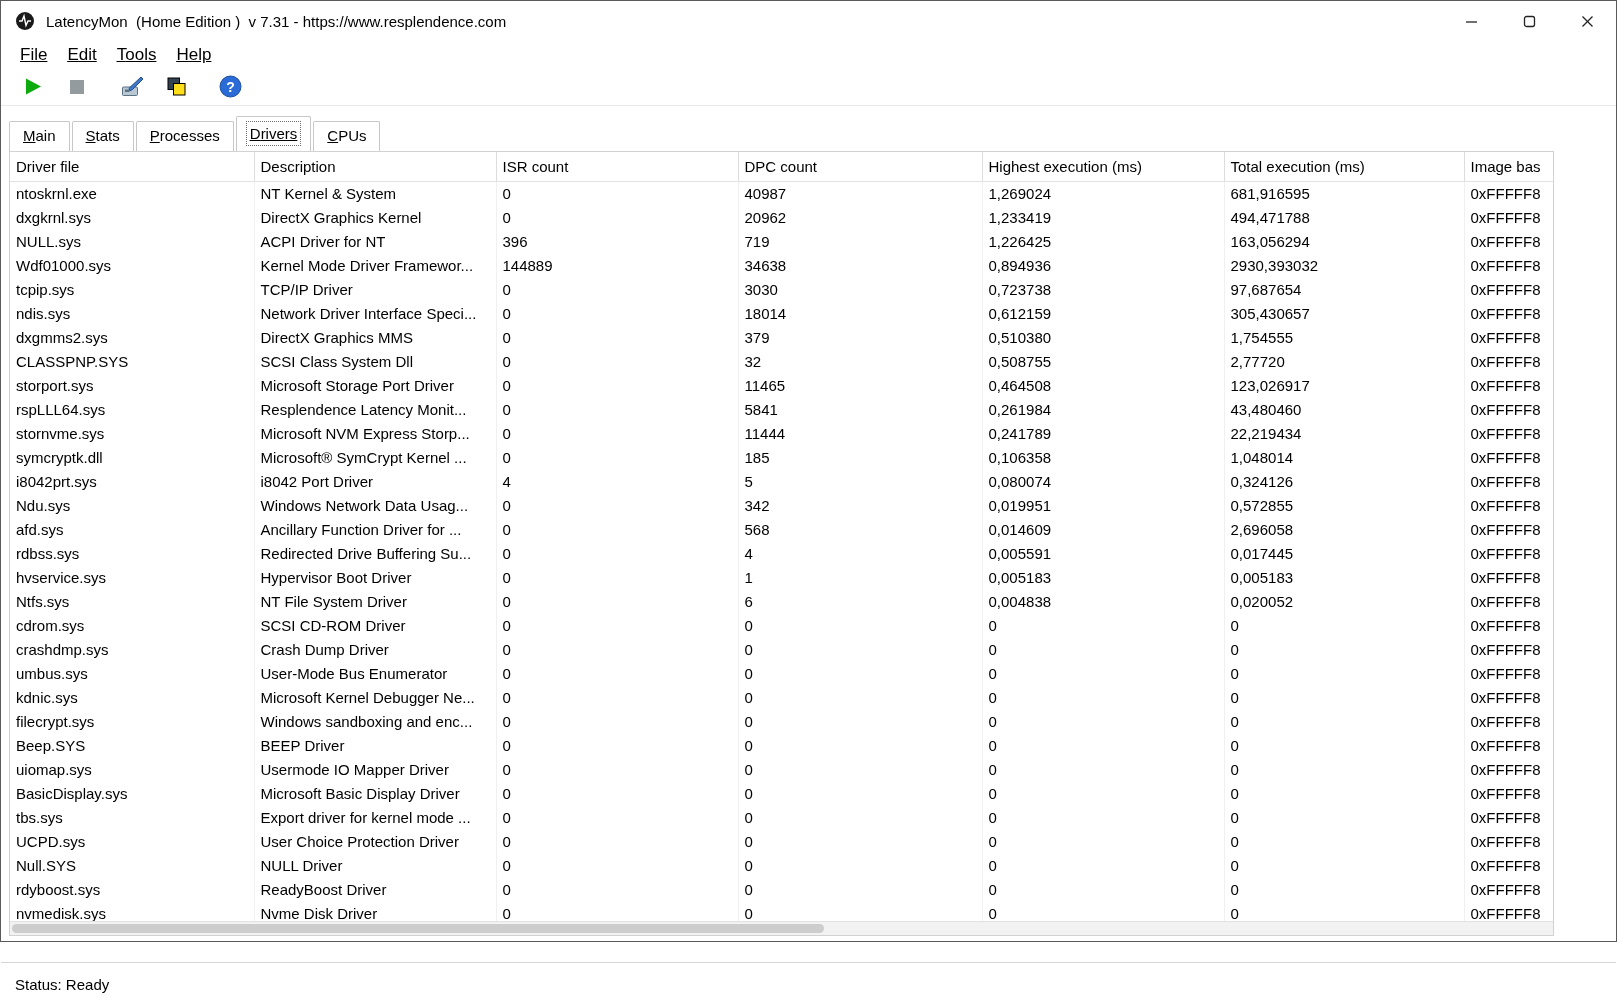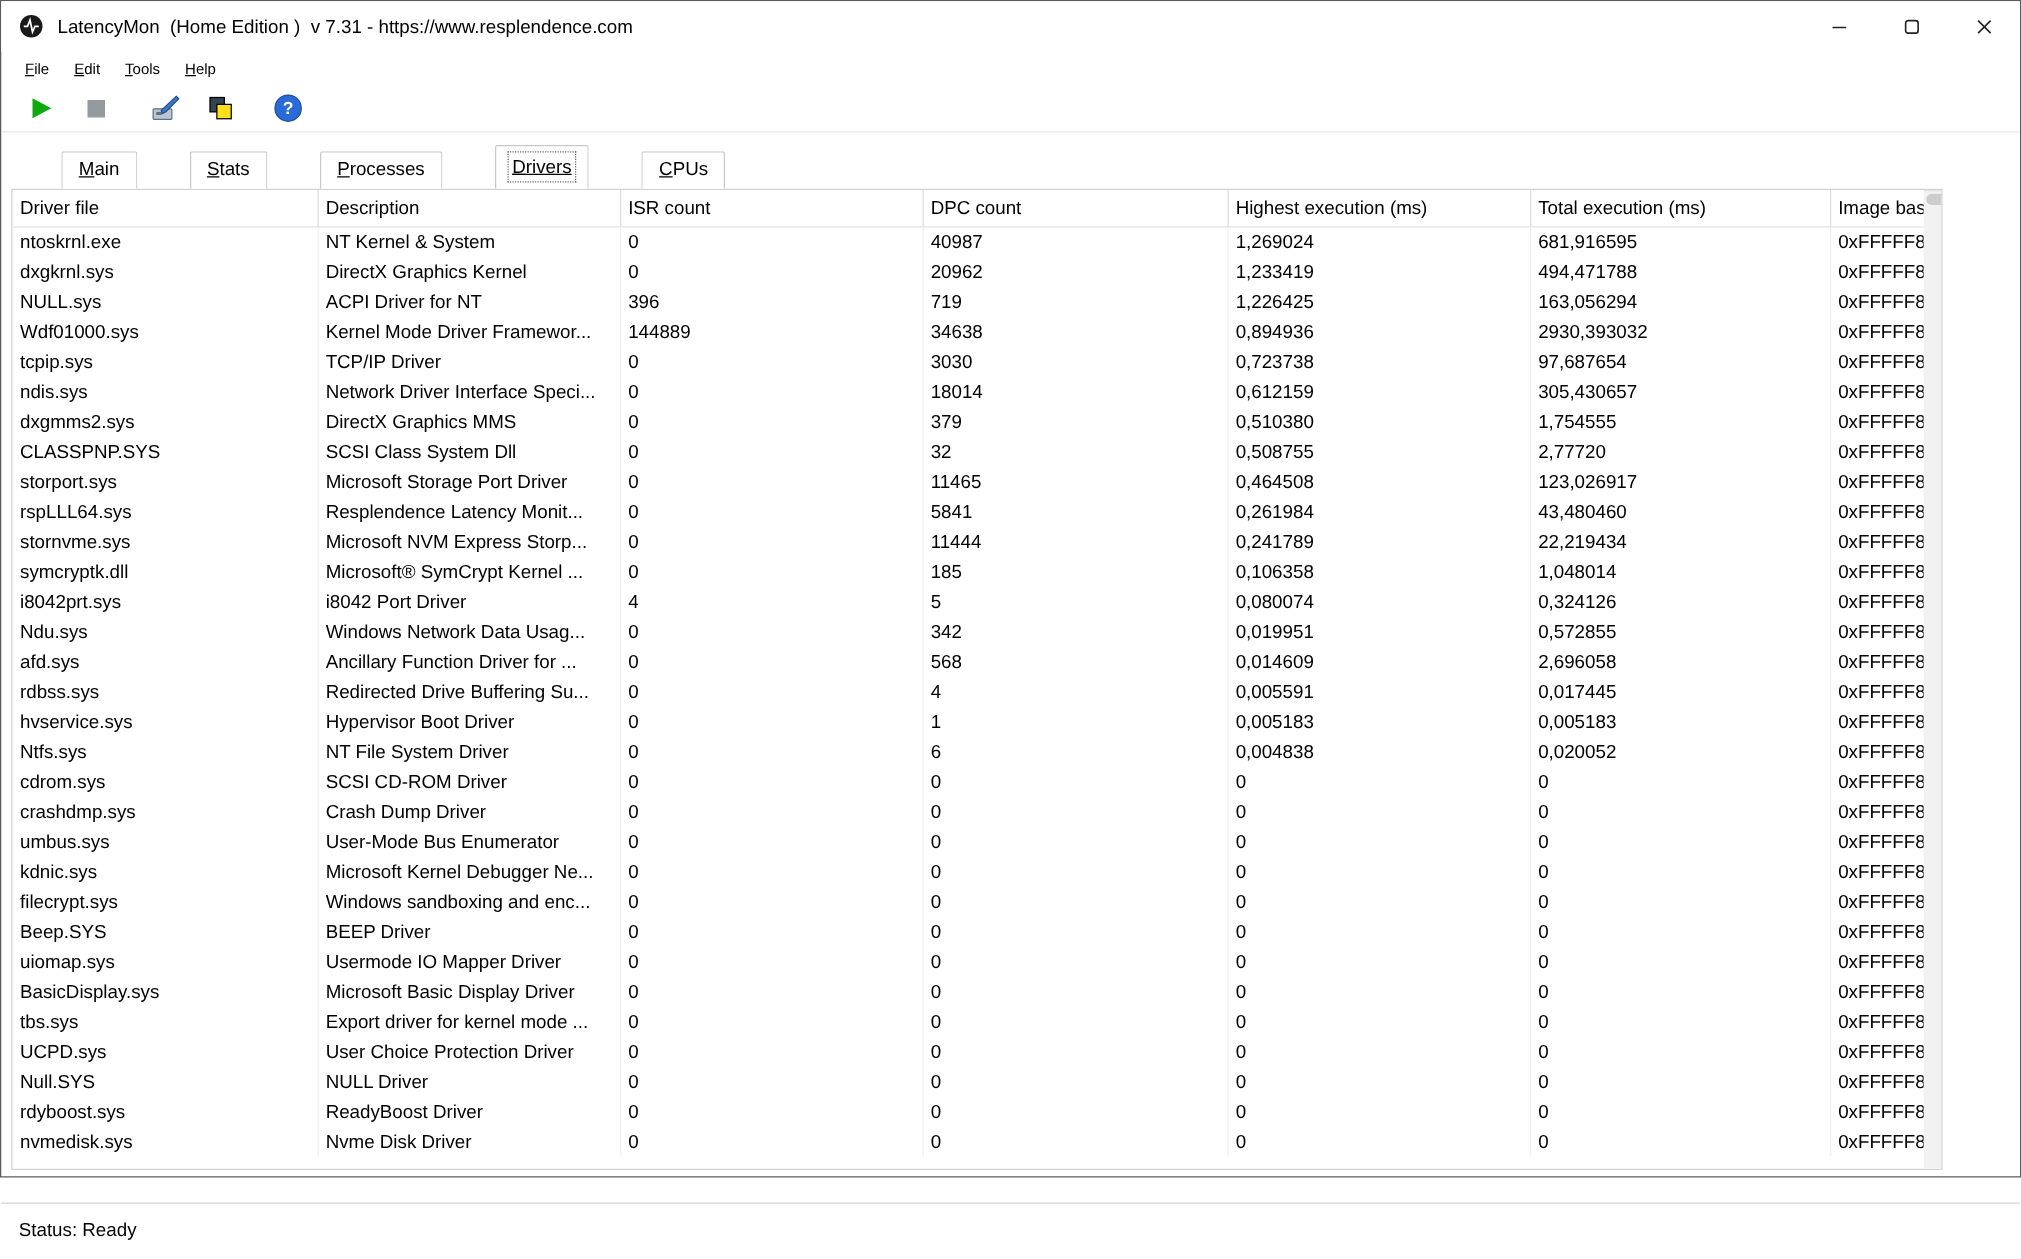--- a/index.html
+++ b/index.html
@@ -28,21 +28,21 @@
   .win-controls { margin-left: auto; display: flex; height: 100%; }
   .win-btn {
     width: 58px; height: 100%;
     display: flex; align-items: center; justify-content: center;
     background: transparent; border: 0; cursor: default;
   }
   
   .menubar {
     flex: 0 0 27px;
     display: flex; align-items: center;
-    padding-left: 9px; font-size: 12px;
+    padding-left: 9px; font-size: 17px; text-decoration: underline;
   }
   .menu-item {
     background: none; border: 0; font: inherit;
     padding: 3px 10px; color: #000;
   }
   
   .toolbar {
     flex: 0 0 38px;
     display: flex; align-items: center;
     padding-left: 18px; gap: 17px;
@@ -60,32 +60,31 @@
     padding-left: 8px;
   }
   .tab {
     font: inherit; font-size: 15px;
     background: #ffffff;
     border: 1px solid #c8c8c8; border-bottom: none;
     border-radius: 2px 2px 0 0;
     padding: 5px 13px 7px 13px;
     margin-right: 2px;
     position: relative;
-    margin-left: 40px;
   }
   .tab.active { padding-top: 8px; padding-bottom: 9px; z-index: 2; }
   .tab.active .tab-label { outline: 1px dotted #6e6e6e; outline-offset: 3px; text-decoration: underline; }
   .tab-label { display: inline-block; }
   
   .table-area {
     flex: 0 0 785px;
     width: 1545px; margin-left: 8px;
     border: 1px solid #d2d2d2;
     background: #ffffff;
-    display: flex; flex-direction: row;
+    display: flex; flex-direction: column;
     overflow: hidden;
   }
   .grid-clip { flex: 1 1 auto; overflow: hidden; }
   table {
     border-collapse: collapse; table-layout: fixed;
     width: 1640px; font-size: 15px;
   }
   col.c1 { width: 244px; } col.c2 { width: 242px; } col.c3 { width: 242px; }
   col.c4 { width: 244px; } col.c5 { width: 242px; } col.c6 { width: 240px; }
   col.c7 { width: 186px; }

